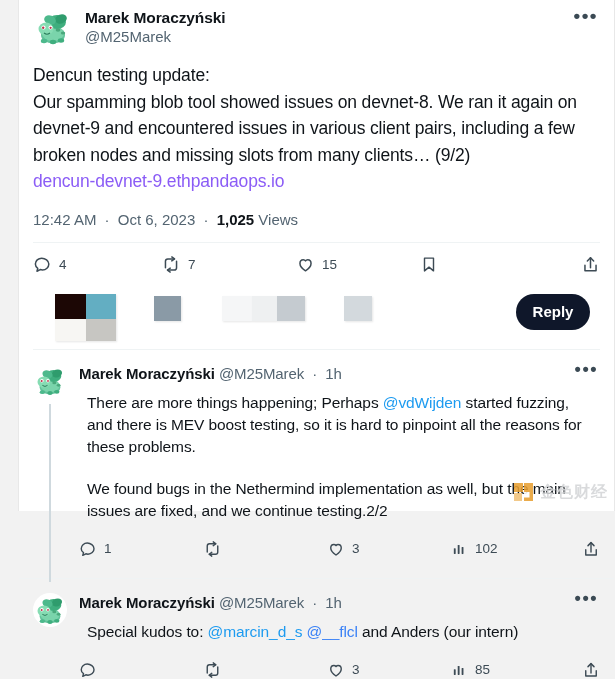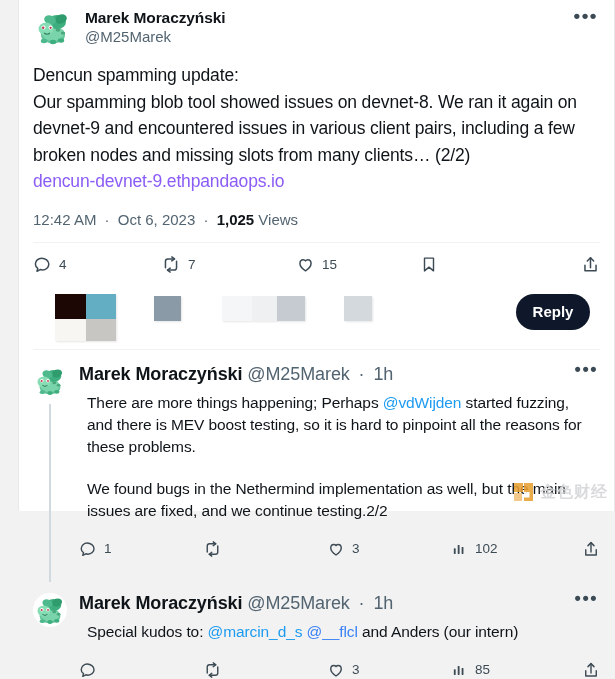--- a/index.html
+++ b/index.html
@@ -182,21 +182,21 @@
     bottom: -14px;
     width: 2px;
     background: #cfd9de;
   }
   .reply-main {
     margin-left: 12px;
     flex: 1 1 auto;
     min-width: 0;
   }
   .reply-head {
-    font-size: 18px;
+    font-size: 15px;
     color: #536471;
     letter-spacing: -0.1px;
     line-height: 20px;
   }
   .reply-head .nm {
     color: #0f1419;
     font-weight: bold;
   }
   .reply-head .sep { margin: 0 4px; }
 
@@ -292,24 +292,24 @@
       </svg>
     </div>
     <div class="namecol">
       <span class="display-name">Marek Moraczyński</span>
       <span class="handle">@M25Marek</span>
     </div>
     <div class="more-dots">•••</div>
   </div>
 
   <div class="tweet-body">
-    <span class="line">Dencun spamming update:</span>
+    <span class="line">Dencun testing update:</span>
     <span class="line">Our spamming blob tool showed issues on devnet-8. We ran it again on</span>
     <span class="line">devnet-9 and encountered issues in various client pairs, including a few</span>
-    <span class="line">broken nodes and missing slots from many clients… (2/2)</span>
+    <span class="line">broken nodes and missing slots from many clients… (9/2)</span>
     <a class="link line" href="#" style="color: #8b5cf6;">dencun-devnet-9.ethpandaops.io</a>
   </div>
 
   <div class="meta">
     <span>12:42 AM</span>
     <span class="dot">·</span>
     <span>Oct 6, 2023</span>
     <span class="dot">·</span>
     <b>1,025</b>
     <span>Views</span>

